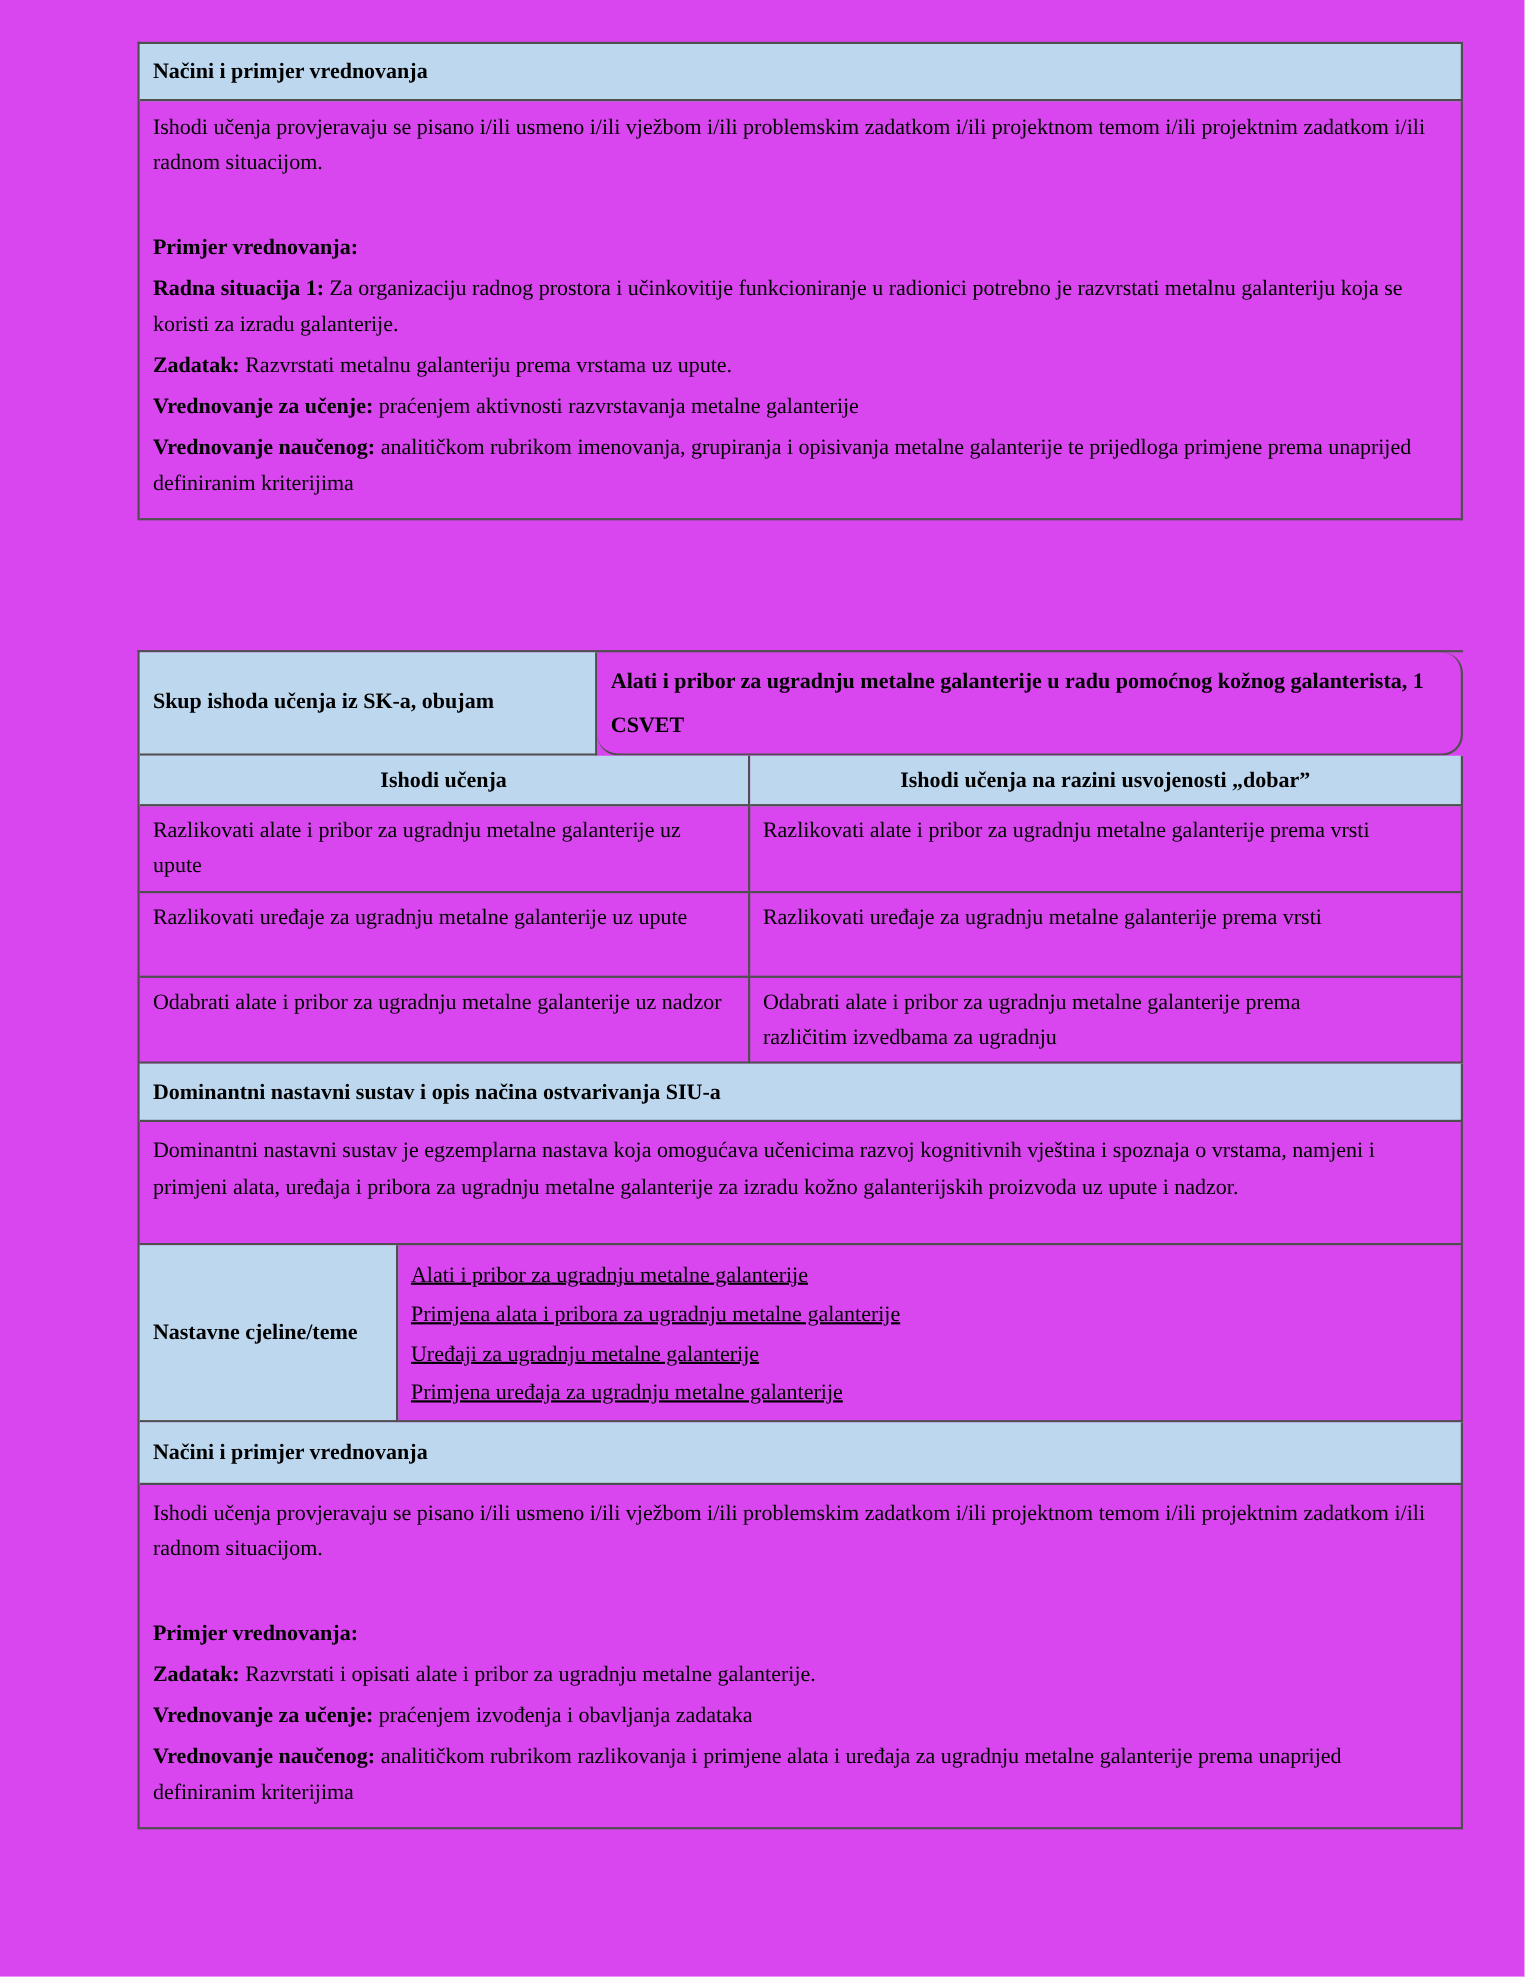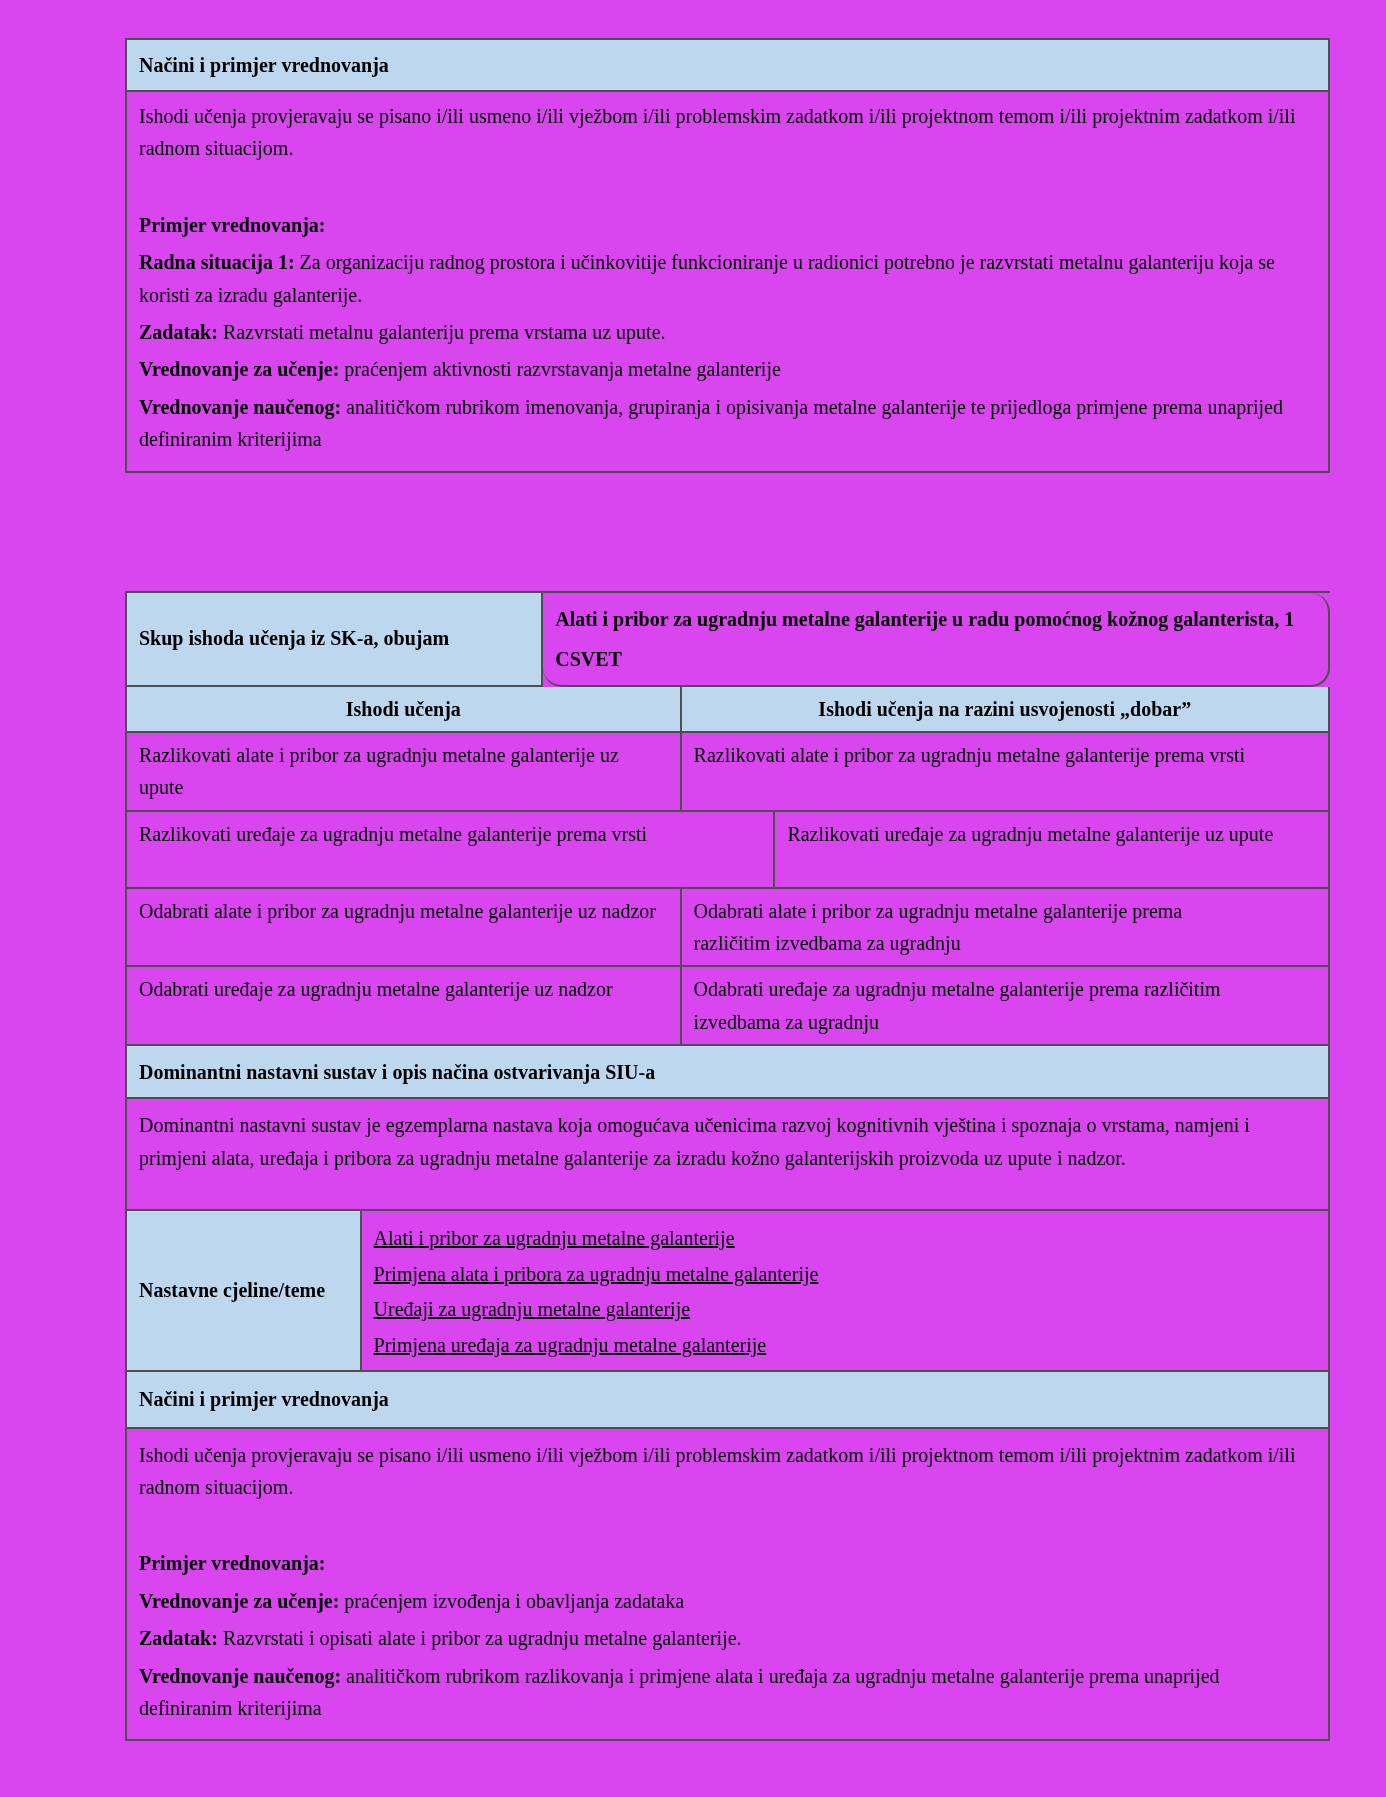--- a/index.html
+++ b/index.html
@@ -90,30 +90,26 @@
       <div class="row rowB">
         <div class="cell hdr cB cB1">Ishodi učenja</div>
         <div class="cell hdr cB cB2">Ishodi učenja na razini usvojenosti „dobar”</div>
       </div>
 
       <div class="row rowC">
         <div class="cell cC1">Razlikovati alate i pribor za ugradnju metalne galanterije uz upute</div>
         <div class="cell cC2"><span class="txt">Razlikovati alate i pribor za ugradnju metalne galanterije prema vrsti</span></div>
       </div>
       <div class="row rowC">
+        <div class="cell cC1">Razlikovati uređaje za ugradnju metalne galanterije uz upute</div>
         <div class="cell cC2"><span class="txt">Razlikovati uređaje za ugradnju metalne galanterije prema vrsti</span></div>
-        <div class="cell cC1">Razlikovati uređaje za ugradnju metalne galanterije uz upute</div>
       </div>
       <div class="row rowC">
         <div class="cell cC1">Odabrati alate i pribor za ugradnju metalne galanterije uz nadzor</div>
         <div class="cell cC2"><span class="txt">Odabrati alate i pribor za ugradnju metalne galanterije prema različitim izvedbama za ugradnju</span></div>
-      </div>
-      <div class="row rowC">
-        <div class="cell cC1">Odabrati uređaje za ugradnju metalne galanterije uz nadzor</div>
-        <div class="cell cC2"><span class="txt">Odabrati uređaje za ugradnju metalne galanterije prema različitim izvedbama za ugradnju</span></div>
       </div>
 
       <div class="row rowD">
         <div class="cell hdr cD w100">Dominantni nastavni sustav i opis načina ostvarivanja SIU-a</div>
       </div>
 
       <div class="row rowE">
         <div class="cell cE w100">Dominantni nastavni sustav je egzemplarna nastava koja omogućava učenicima razvoj kognitivnih vještina i spoznaja o vrstama, namjeni i primjeni alata, uređaja i pribora za ugradnju metalne galanterije za izradu kožno galanterijskih proizvoda uz upute i nadzor.</div>
       </div>
 
@@ -129,21 +125,21 @@
 
       <div class="row rowG">
         <div class="cell hdr cG w100">Načini i primjer vrednovanja</div>
       </div>
 
       <div class="row rowH">
         <div class="cell cH w100">
           <p>Ishodi učenja provjeravaju se pisano i/ili usmeno i/ili vježbom i/ili problemskim zadatkom i/ili projektnom temom i/ili projektnim zadatkom i/ili radnom situacijom.</p>
           <p class="spacer"></p>
           <p class="b">Primjer vrednovanja:</p>
+          <p><b>Zadatak:</b><span> Razvrstati i opisati alate i pribor za ugradnju metalne galanterije.</span></p>
           <p><b>Vrednovanje za učenje:</b><span> praćenjem izvođenja i obavljanja zadataka</span></p>
-          <p><b>Zadatak:</b><span> Razvrstati i opisati alate i pribor za ugradnju metalne galanterije.</span></p>
           <p><b>Vrednovanje naučenog:</b><span> analitičkom rubrikom razlikovanja i primjene alata i uređaja za ugradnju metalne galanterije prema unaprijed definiranim kriterijima</span></p>
         </div>
       </div>
 
     </section>
   </div>
 </div>
 
 </body></html>

